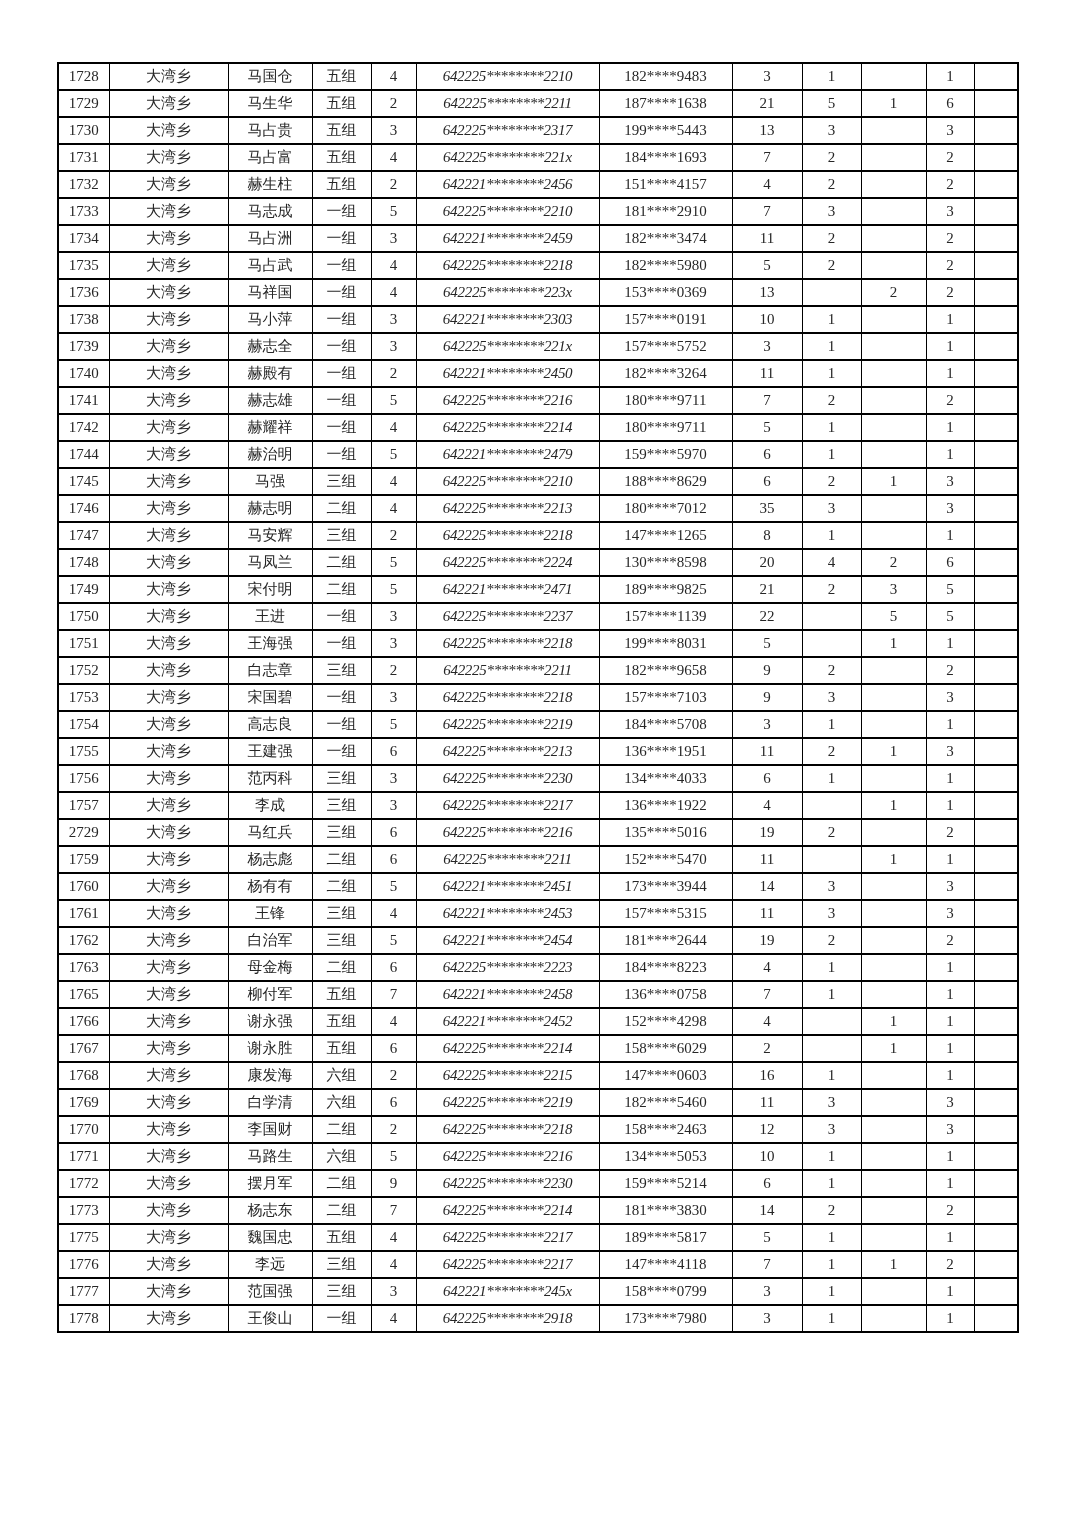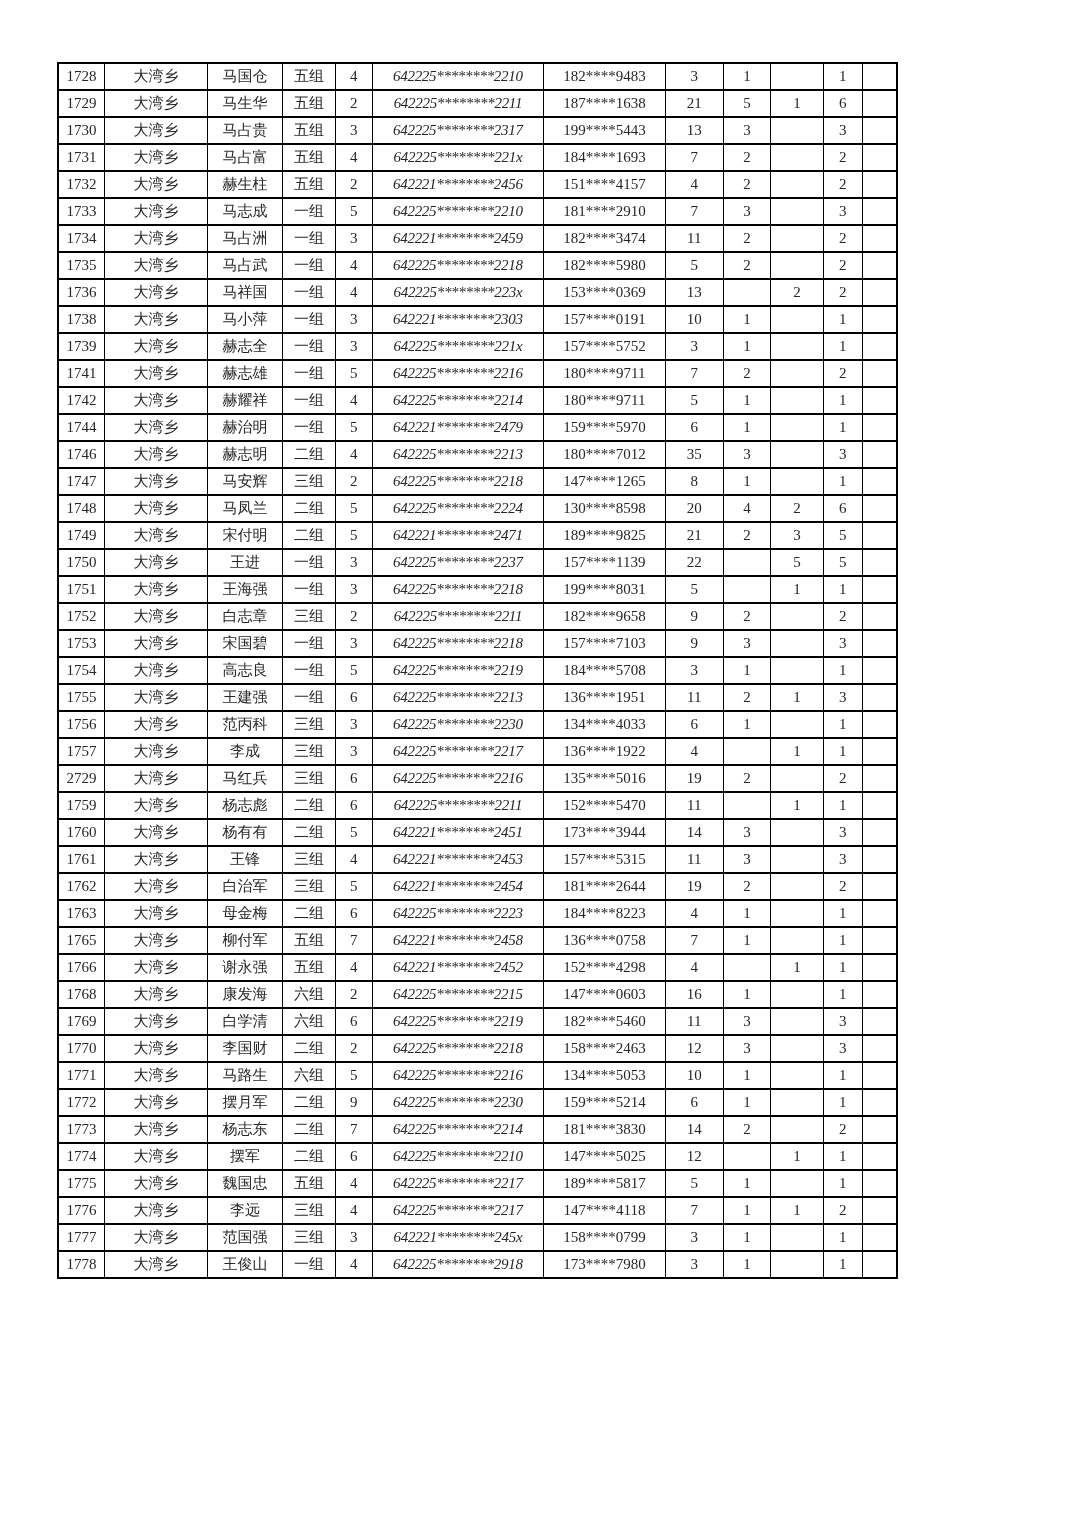--- a/index.html
+++ b/index.html
@@ -2,21 +2,21 @@
 <html><head>
 <meta charset="utf-8">
 <style>
   html, body {
     margin: 0;
     padding: 0;
     background: #ffffff;
   }
   .page {
     position: relative;
-    width: 898px;
+    width: 1073px;
     height: 1520px;
     background: #ffffff;
     font-family: "Liberation Serif", "DejaVu Serif", serif;
   }
   table.roster {
     position: absolute;
     left: 57px;
     top: 62px;
     border-collapse: collapse;
     table-layout: fixed;
@@ -222,20 +222,34 @@
     <td class="c-count">3</td>
     <td class="c-id">642225********221x</td>
     <td class="c-phone">157****5752</td>
     <td class="c-num">3</td>
     <td class="c-num">1</td>
     <td class="c-num"></td>
     <td class="c-num">1</td>
     <td class="c-blank"></td>
   </tr>
 
+  <tr>
+    <td class="c-index">1740</td>
+    <td class="c-township">大湾乡</td>
+    <td class="c-name">赫殿有</td>
+    <td class="c-group">一组</td>
+    <td class="c-count">2</td>
+    <td class="c-id">642221********2450</td>
+    <td class="c-phone">182****3264</td>
+    <td class="c-num">11</td>
+    <td class="c-num">1</td>
+    <td class="c-num"></td>
+    <td class="c-num">1</td>
+    <td class="c-blank"></td>
+  </tr>
 
   <tr>
     <td class="c-index">1741</td>
     <td class="c-township">大湾乡</td>
     <td class="c-name">赫志雄</td>
     <td class="c-group">一组</td>
     <td class="c-count">5</td>
     <td class="c-id">642225********2216</td>
     <td class="c-phone">180****9711</td>
     <td class="c-num">7</td>
@@ -269,20 +283,34 @@
     <td class="c-count">5</td>
     <td class="c-id">642221********2479</td>
     <td class="c-phone">159****5970</td>
     <td class="c-num">6</td>
     <td class="c-num">1</td>
     <td class="c-num"></td>
     <td class="c-num">1</td>
     <td class="c-blank"></td>
   </tr>
 
+  <tr>
+    <td class="c-index">1745</td>
+    <td class="c-township">大湾乡</td>
+    <td class="c-name">马强</td>
+    <td class="c-group">三组</td>
+    <td class="c-count">4</td>
+    <td class="c-id">642225********2210</td>
+    <td class="c-phone">188****8629</td>
+    <td class="c-num">6</td>
+    <td class="c-num">2</td>
+    <td class="c-num">1</td>
+    <td class="c-num">3</td>
+    <td class="c-blank"></td>
+  </tr>
 
   <tr>
     <td class="c-index">1746</td>
     <td class="c-township">大湾乡</td>
     <td class="c-name">赫志明</td>
     <td class="c-group">二组</td>
     <td class="c-count">4</td>
     <td class="c-id">642225********2213</td>
     <td class="c-phone">180****7012</td>
     <td class="c-num">35</td>
@@ -571,20 +599,34 @@
     <td class="c-count">4</td>
     <td class="c-id">642221********2452</td>
     <td class="c-phone">152****4298</td>
     <td class="c-num">4</td>
     <td class="c-num"></td>
     <td class="c-num">1</td>
     <td class="c-num">1</td>
     <td class="c-blank"></td>
   </tr>
 
+  <tr>
+    <td class="c-index">1767</td>
+    <td class="c-township">大湾乡</td>
+    <td class="c-name">谢永胜</td>
+    <td class="c-group">五组</td>
+    <td class="c-count">6</td>
+    <td class="c-id">642225********2214</td>
+    <td class="c-phone">158****6029</td>
+    <td class="c-num">2</td>
+    <td class="c-num"></td>
+    <td class="c-num">1</td>
+    <td class="c-num">1</td>
+    <td class="c-blank"></td>
+  </tr>
 
   <tr>
     <td class="c-index">1768</td>
     <td class="c-township">大湾乡</td>
     <td class="c-name">康发海</td>
     <td class="c-group">六组</td>
     <td class="c-count">2</td>
     <td class="c-id">642225********2215</td>
     <td class="c-phone">147****0603</td>
     <td class="c-num">16</td>
@@ -662,34 +704,20 @@
     <td class="c-count">7</td>
     <td class="c-id">642225********2214</td>
     <td class="c-phone">181****3830</td>
     <td class="c-num">14</td>
     <td class="c-num">2</td>
     <td class="c-num"></td>
     <td class="c-num">2</td>
     <td class="c-blank"></td>
   </tr>
 
-  <tr>
-    <td class="c-index">1774</td>
-    <td class="c-township">大湾乡</td>
-    <td class="c-name">摆军</td>
-    <td class="c-group">二组</td>
-    <td class="c-count">6</td>
-    <td class="c-id">642225********2210</td>
-    <td class="c-phone">147****5025</td>
-    <td class="c-num">12</td>
-    <td class="c-num"></td>
-    <td class="c-num">1</td>
-    <td class="c-num">1</td>
-    <td class="c-blank"></td>
-  </tr>
 
   <tr>
     <td class="c-index">1775</td>
     <td class="c-township">大湾乡</td>
     <td class="c-name">魏国忠</td>
     <td class="c-group">五组</td>
     <td class="c-count">4</td>
     <td class="c-id">642225********2217</td>
     <td class="c-phone">189****5817</td>
     <td class="c-num">5</td>

